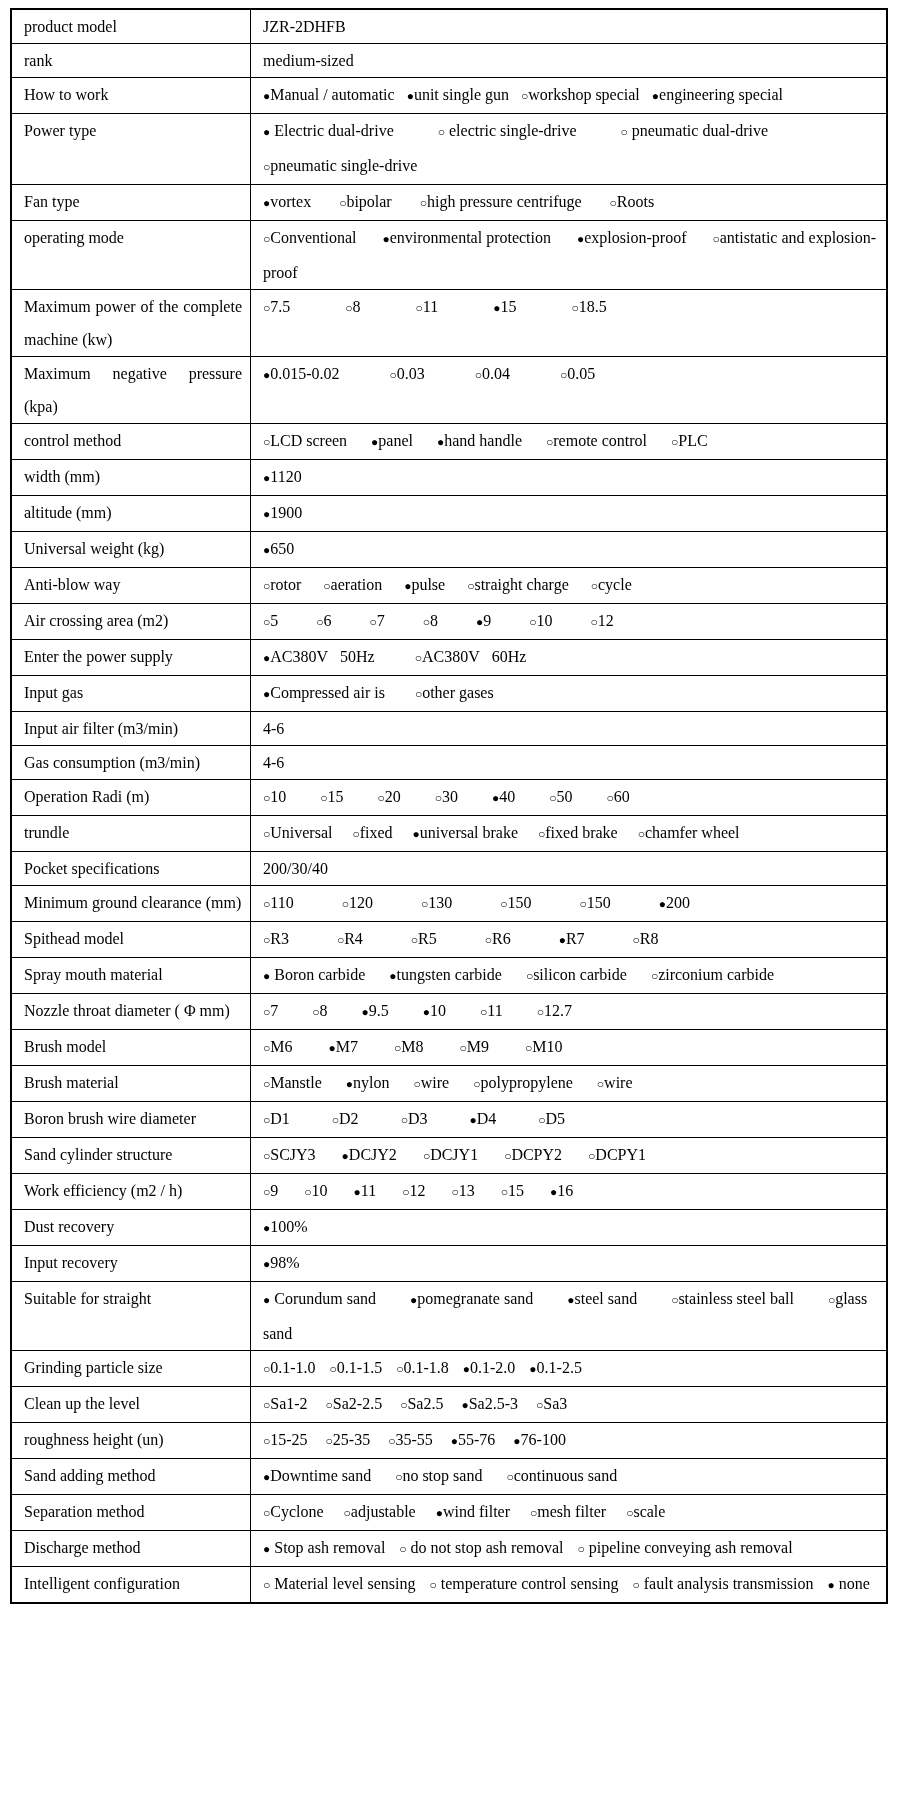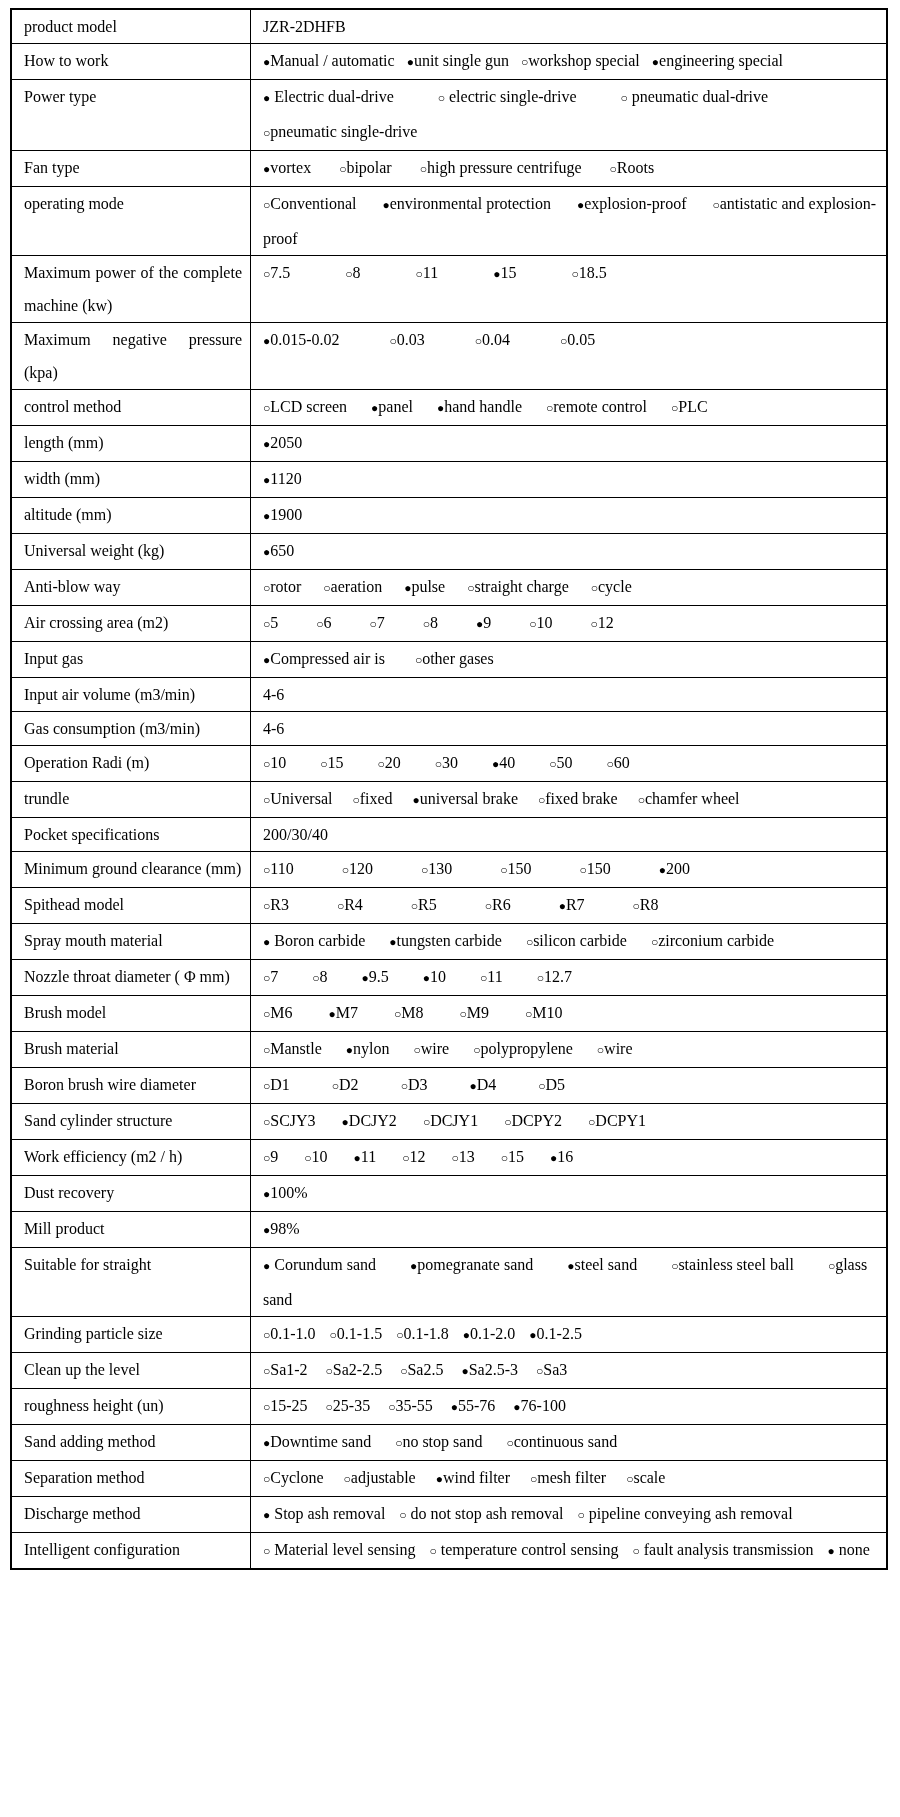--- a/index.html
+++ b/index.html
@@ -60,20 +60,24 @@
 <body>
 
 <div class="page">
   <table class="spec">
     <tbody id="tbody">
         <tr>
           <td class="label">product model</td>
           <td class="value"><span>JZR-2DHFB</span></td>
         </tr>
         <tr>
+          <td class="label">rank</td>
+          <td class="value"><span>medium-sized</span></td>
+        </tr>
+        <tr>
           <td class="label">How to work</td>
           <td class="value"><span class="opt"><span class="bullet">●</span><span>Manual / automatic</span></span><span class="spacer" style="width: 12px;"></span><span class="opt"><span class="bullet">●</span><span>unit single gun</span></span><span class="spacer" style="width: 12px;"></span><span class="opt"><span class="bullet">○</span><span>workshop special</span></span><span class="spacer" style="width: 12px;"></span><span class="opt"><span class="bullet">●</span><span>engineering special</span></span></td>
         </tr>
         <tr>
           <td class="label">Power type</td>
           <td class="value"><span class="opt"><span class="bullet">●</span><span> Electric dual-drive</span></span><span class="spacer" style="width: 44px;"></span><span class="opt"><span class="bullet">○</span><span> electric single-drive</span></span><span class="spacer" style="width: 44px;"></span><span class="opt"><span class="bullet">○</span><span> pneumatic dual-drive</span></span><span class="spacer" style="width: 44px;"></span><span class="opt"><span class="bullet">○</span><span>pneumatic single-drive</span></span></td>
         </tr>
         <tr>
           <td class="label">Fan type</td>
           <td class="value"><span class="opt"><span class="bullet">●</span><span>vortex</span></span><span class="spacer" style="width: 28px;"></span><span class="opt"><span class="bullet">○</span><span>bipolar</span></span><span class="spacer" style="width: 28px;"></span><span class="opt"><span class="bullet">○</span><span>high pressure centrifuge</span></span><span class="spacer" style="width: 28px;"></span><span class="opt"><span class="bullet">○</span><span>Roots</span></span></td>
@@ -88,49 +92,49 @@
         </tr>
         <tr>
           <td class="label">Maximum negative pressure (kpa)</td>
           <td class="value"><span class="opt"><span class="bullet">●</span><span>0.015-0.02</span></span><span class="spacer" style="width: 50px;"></span><span class="opt"><span class="bullet">○</span><span>0.03</span></span><span class="spacer" style="width: 50px;"></span><span class="opt"><span class="bullet">○</span><span>0.04</span></span><span class="spacer" style="width: 50px;"></span><span class="opt"><span class="bullet">○</span><span>0.05</span></span></td>
         </tr>
         <tr>
           <td class="label">control method</td>
           <td class="value"><span class="opt"><span class="bullet">○</span><span>LCD screen</span></span><span class="spacer" style="width: 24px;"></span><span class="opt"><span class="bullet">●</span><span>panel</span></span><span class="spacer" style="width: 24px;"></span><span class="opt"><span class="bullet">●</span><span>hand handle</span></span><span class="spacer" style="width: 24px;"></span><span class="opt"><span class="bullet">○</span><span>remote control</span></span><span class="spacer" style="width: 24px;"></span><span class="opt"><span class="bullet">○</span><span>PLC</span></span></td>
         </tr>
         <tr>
-          <td class="label">length (mm)</td>
-          <td class="value"><span class="opt"><span class="bullet">●</span><span>2050</span></span></td>
-        </tr>
-        <tr>
           <td class="label">width (mm)</td>
           <td class="value"><span class="opt"><span class="bullet">●</span><span>1120</span></span></td>
         </tr>
         <tr>
           <td class="label">altitude (mm)</td>
           <td class="value"><span class="opt"><span class="bullet">●</span><span>1900</span></span></td>
         </tr>
         <tr>
           <td class="label">Universal weight (kg)</td>
           <td class="value"><span class="opt"><span class="bullet">●</span><span>650</span></span></td>
         </tr>
         <tr>
           <td class="label">Anti-blow way</td>
           <td class="value"><span class="opt"><span class="bullet">○</span><span>rotor</span></span><span class="spacer" style="width: 22px;"></span><span class="opt"><span class="bullet">○</span><span>aeration</span></span><span class="spacer" style="width: 22px;"></span><span class="opt"><span class="bullet">●</span><span>pulse</span></span><span class="spacer" style="width: 22px;"></span><span class="opt"><span class="bullet">○</span><span>straight charge</span></span><span class="spacer" style="width: 22px;"></span><span class="opt"><span class="bullet">○</span><span>cycle</span></span></td>
         </tr>
         <tr>
           <td class="label">Air crossing area (m2)</td>
           <td class="value"><span class="opt"><span class="bullet">○</span><span>5</span></span><span class="spacer" style="width: 38px;"></span><span class="opt"><span class="bullet">○</span><span>6</span></span><span class="spacer" style="width: 38px;"></span><span class="opt"><span class="bullet">○</span><span>7</span></span><span class="spacer" style="width: 38px;"></span><span class="opt"><span class="bullet">○</span><span>8</span></span><span class="spacer" style="width: 38px;"></span><span class="opt"><span class="bullet">●</span><span>9</span></span><span class="spacer" style="width: 38px;"></span><span class="opt"><span class="bullet">○</span><span>10</span></span><span class="spacer" style="width: 38px;"></span><span class="opt"><span class="bullet">○</span><span>12</span></span></td>
         </tr>
         <tr>
+          <td class="label">Enter the power supply</td>
+          <td class="value"><span class="opt"><span class="bullet">●</span><span>AC380V&nbsp;&nbsp;&nbsp;50Hz</span></span><span class="spacer" style="width: 40px;"></span><span class="opt"><span class="bullet">○</span><span>AC380V&nbsp;&nbsp;&nbsp;60Hz</span></span></td>
+        </tr>
+        <tr>
           <td class="label">Input gas</td>
           <td class="value"><span class="opt"><span class="bullet">●</span><span>Compressed air is</span></span><span class="spacer" style="width: 30px;"></span><span class="opt"><span class="bullet">○</span><span>other gases</span></span></td>
         </tr>
         <tr>
-          <td class="label">Input air volume (m3/min)</td>
+          <td class="label">Input air filter (m3/min)</td>
           <td class="value"><span>4-6</span></td>
         </tr>
         <tr>
           <td class="label">Gas consumption (m3/min)</td>
           <td class="value"><span>4-6</span></td>
         </tr>
         <tr>
           <td class="label">Operation Radi (m)</td>
           <td class="value"><span class="opt"><span class="bullet">○</span><span>10</span></span><span class="spacer" style="width: 34px;"></span><span class="opt"><span class="bullet">○</span><span>15</span></span><span class="spacer" style="width: 34px;"></span><span class="opt"><span class="bullet">○</span><span>20</span></span><span class="spacer" style="width: 34px;"></span><span class="opt"><span class="bullet">○</span><span>30</span></span><span class="spacer" style="width: 34px;"></span><span class="opt"><span class="bullet">●</span><span>40</span></span><span class="spacer" style="width: 34px;"></span><span class="opt"><span class="bullet">○</span><span>50</span></span><span class="spacer" style="width: 34px;"></span><span class="opt"><span class="bullet">○</span><span>60</span></span></td>
         </tr>
@@ -176,21 +180,21 @@
         </tr>
         <tr>
           <td class="label">Work efficiency (m2 / h)</td>
           <td class="value"><span class="opt"><span class="bullet">○</span><span>9</span></span><span class="spacer" style="width: 26px;"></span><span class="opt"><span class="bullet">○</span><span>10</span></span><span class="spacer" style="width: 26px;"></span><span class="opt"><span class="bullet">●</span><span>11</span></span><span class="spacer" style="width: 26px;"></span><span class="opt"><span class="bullet">○</span><span>12</span></span><span class="spacer" style="width: 26px;"></span><span class="opt"><span class="bullet">○</span><span>13</span></span><span class="spacer" style="width: 26px;"></span><span class="opt"><span class="bullet">○</span><span>15</span></span><span class="spacer" style="width: 26px;"></span><span class="opt"><span class="bullet">●</span><span>16</span></span></td>
         </tr>
         <tr>
           <td class="label">Dust recovery</td>
           <td class="value"><span class="opt"><span class="bullet">●</span><span>100%</span></span></td>
         </tr>
         <tr>
-          <td class="label">Mill product</td>
+          <td class="label">Input recovery</td>
           <td class="value"><span class="opt"><span class="bullet">●</span><span>98%</span></span></td>
         </tr>
         <tr>
           <td class="label">Suitable for straight</td>
           <td class="value"><span class="opt"><span class="bullet">●</span><span> Corundum sand</span></span><span class="spacer" style="width: 34px;"></span><span class="opt"><span class="bullet">●</span><span>pomegranate sand</span></span><span class="spacer" style="width: 34px;"></span><span class="opt"><span class="bullet">●</span><span>steel sand</span></span><span class="spacer" style="width: 34px;"></span><span class="opt"><span class="bullet">○</span><span>stainless steel ball</span></span><span class="spacer" style="width: 34px;"></span><span class="opt"><span class="bullet">○</span><span>glass sand</span></span></td>
         </tr>
         <tr>
           <td class="label">Grinding particle size</td>
           <td class="value"><span class="opt"><span class="bullet">○</span><span>0.1-1.0</span></span><span class="spacer" style="width: 14px;"></span><span class="opt"><span class="bullet">○</span><span>0.1-1.5</span></span><span class="spacer" style="width: 14px;"></span><span class="opt"><span class="bullet">○</span><span>0.1-1.8</span></span><span class="spacer" style="width: 14px;"></span><span class="opt"><span class="bullet">●</span><span>0.1-2.0</span></span><span class="spacer" style="width: 14px;"></span><span class="opt"><span class="bullet">●</span><span>0.1-2.5</span></span></td>
         </tr>

